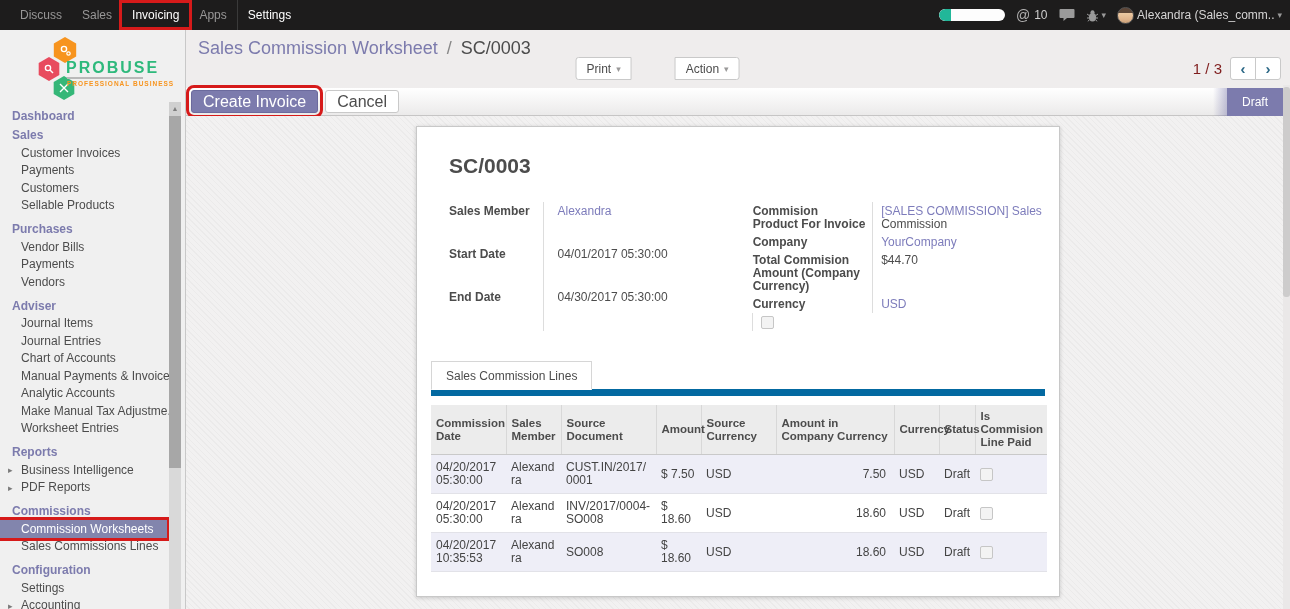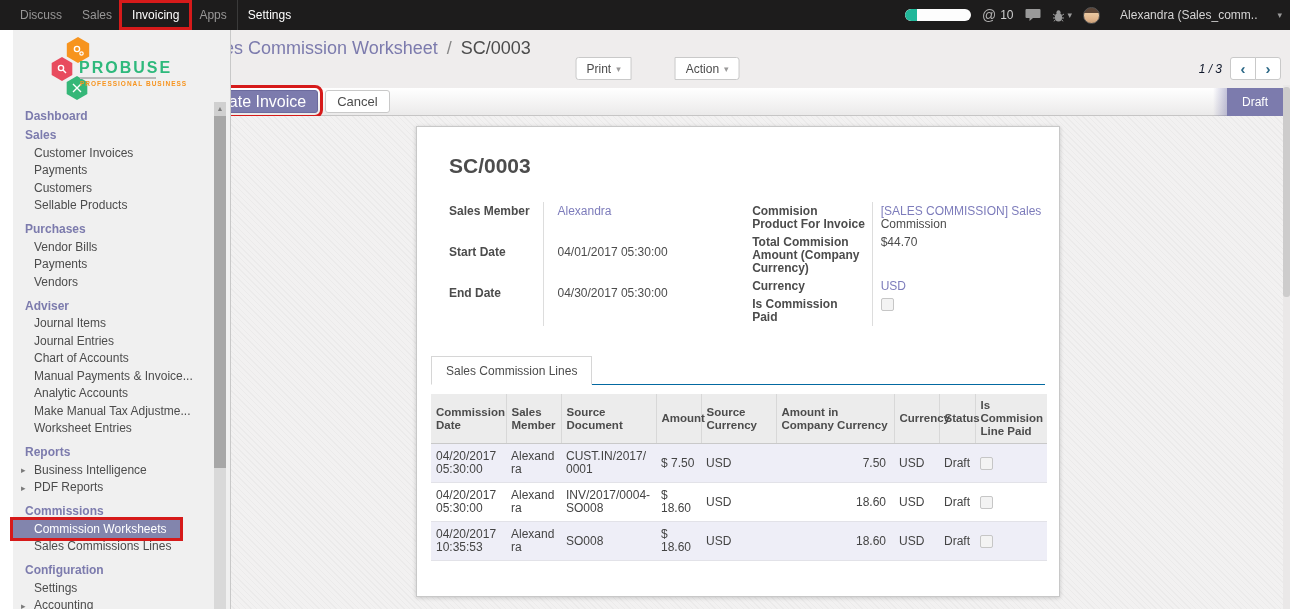--- a/index.html
+++ b/index.html
@@ -14,26 +14,26 @@
   .menu-item.active { color:#fff; }
   .menu-item.divided { border-left:1px solid #3a3a3a; height:30px; }
   .menu-item.annotated { outline:3px solid #d61a1a; outline-offset:0px; }
   .top-right { display:flex; align-items:center; gap:11px; padding-right:8px; color:#bdbcbc; }
   .timer-pill { position:relative; width:66px; height:12px; background:#fdfdfd; border-radius:7px; overflow:hidden; }
   .timer-green { position:absolute; left:0; top:0; bottom:0; width:12px; background:#21b799; border-radius:7px 0 0 7px; }
   .activity { display:flex; align-items:center; gap:4px; font-size:12px; color:#cfcfcf; cursor:pointer; }
   .at-glyph { font-size:14px; color:#b3b2b2; }
   .icon-btn { display:inline-flex; align-items:center; gap:3px; cursor:pointer; }
   .caret { font-size:9px; color:#9a9999; }
-  .user-menu { display:flex; align-items:center; gap:20px; cursor:pointer; }
+  .user-menu { display:flex; align-items:center; gap:3px; cursor:pointer; }
   .avatar { width:17px; height:17px; border-radius:50%; background:linear-gradient(180deg,#5d4637 0%,#5d4637 34%,#ecc9a2 34%,#e0b48c 75%,#caa078 100%); border:1px solid #555; }
   .user-name { font-size:12px; color:#d5d4d4; white-space:nowrap; }
 
   
-  .sidebar { position:absolute; left:13px; top:30px; bottom:0; width:218px; background:#f0f0f0; border-right:1px solid #c8c8c8; z-index:20; }
+  .sidebar { position:absolute; left:0; top:30px; bottom:0; width:186px; background:#f0f0f0; border-right:1px solid #c8c8c8; z-index:20; }
   .logo-box { position:relative; height:72px; margin-top:4px; }
   .hex { position:absolute; display:flex; align-items:center; justify-content:center; clip-path:polygon(50% 0,93% 25%,93% 75%,50% 100%,7% 75%,7% 25%); }
   .hex-orange { left:52px; top:3px; width:26px; height:26px; background:#f7941e; }
   .hex-red { left:37px; top:23px; width:24px; height:24px; background:#e84b5e; }
   .hex-green { left:52px; top:42px; width:24px; height:24px; background:#35b778; }
   .logo-title { position:absolute; left:66px; top:25px; font-size:16px; font-weight:bold; color:#2eb97c; letter-spacing:2px; }
   .logo-rule { position:absolute; left:67px; top:43px; width:76px; height:2px; background:#b9b9b9; }
   .logo-sub { position:absolute; left:67px; top:46px; font-size:6.5px; color:#f7941e; letter-spacing:1px; font-weight:bold; }
   .sb-nav { position:absolute; left:0; top:76px; width:167px; }
   .sb-header { font-weight:bold; color:#7c7bad; font-size:12px; padding:3px 0 2px 12px; margin-top:5px; }
@@ -52,30 +52,30 @@
   .control-panel { position:relative; height:58px; background:#efeded; }
   .breadcrumb { position:absolute; left:12px; top:8px; font-size:18px; }
   .bc-parent { color:#7c7bad; cursor:pointer; text-decoration:none; }
   .bc-sep { color:#888; padding:0 4px; }
   .bc-current { color:#4c4c4c; }
   .cp-buttons { position:absolute; left:50%; top:27px; transform:translateX(-99%); display:flex;gap:44px; }
   .btn { height:23px; background:#fff; border:1px solid #c9c9c9; border-radius:3px; font-size:12px; color:#4c4c4c; padding:0 10px; cursor:pointer; font-family:inherit; display:inline-flex; align-items:center; gap:5px; }
   .cp-buttons .btn + .btn { margin-left:-1px; border-top-left-radius:0; border-bottom-left-radius:0; }
   .cp-buttons .btn:first-child { border-top-right-radius:0; border-bottom-right-radius:0; }
   .pager { position:absolute; right:9px; top:27px; display:flex; align-items:center; gap:8px; }
-  .pager-count { font-size:12px; color:#0f172a;font-style:italic; }
+  .pager-count { font-size:15px; color:#7f1d1d; }
   .pg-btn { width:26px; height:23px; background:#fff; border:1px solid #c9c9c9; font-size:15px; font-weight:bold; color:#2d6987; cursor:pointer; line-height:1; padding:0; }
   .pg-btn.prev { border-radius:3px 0 0 3px; }
   .pg-btn.next { border-radius:0 3px 3px 0; margin-left:-1px; }
 
   
   .statusbar { position:relative; height:28px; background:linear-gradient(180deg,#ffffff,#ebeaea); border-bottom:1px solid #c6c5c5; display:flex; align-items:center; padding-left:5px; }
   .btn-primary { height:23px; background:#7c7bad; border:1px solid #6b6a9d; border-radius:3px; color:#fff; font-size:16px; padding:0 11px; cursor:pointer; font-family:inherit; }
   .btn-primary.annotated { outline:3px solid #d61a1a; outline-offset:2px; }
-  .btn-default { height:23px; background:#fff; border:1px solid #c9c9c9; border-radius:3px; color:#4c4c4c; font-size:13px; padding:0 11px; margin-left:7px; cursor:pointer; font-family:inherit; }
+  .btn-default { height:23px; background:#fff; border:1px solid #c9c9c9; border-radius:3px; color:#4c4c4c; font-size:16px; padding:0 11px; margin-left:7px; cursor:pointer; font-family:inherit; }
   .status-badge { position:absolute; right:7px; top:0; height:28px; width:56px; background:#7c7bad; color:#fff; font-size:12px; display:flex; align-items:center; justify-content:center; }
   .status-badge::before { content:""; position:absolute; left:-14px; top:0; height:100%; width:14px; background:linear-gradient(90deg,rgba(124,123,173,0),rgba(124,123,173,.45)); }
 
   
   .form-area { position:relative; height:496px; overflow:hidden; background-color:#f2f1f1;
     background-image:repeating-linear-gradient(45deg, rgba(0,0,0,0.028) 0 1px, transparent 1px 4px); }
   .sheet { width:644px; height:471px; margin:10px auto 0; background:#fff; border:1px solid #c8c8c8; box-shadow:0 1px 4px rgba(0,0,0,.18); padding:14px; overflow:hidden; }
   .sheet h1 { font-size:21px; font-weight:bold; color:#4c4c4c; margin:13px 0 24px 18px; }
   .groups { display:flex; margin:0 0 0 18px; }
   .fgroup { display:table; border-collapse:collapse; }
@@ -84,21 +84,21 @@
   .frow { display:table-row; }
   .flabel { display:table-cell; font-weight:bold; font-size:12px; color:#4c4c4c; padding:2.5px 6px 2.5px 0; vertical-align:top; line-height:13px; }
   .fgroup.left .flabel { width:94px; }
   .fgroup.right .flabel { width:120px; }
   .fvalue { display:table-cell; border-left:1px solid #ddd; font-size:12px; color:#4c4c4c; vertical-align:top; padding:2.5px 0 2.5px 14px; line-height:13px; }
   .fgroup.right .fvalue { padding-left:8px; }
   .fvalue .link { color:#7d7cbb; cursor:pointer; }
   .cb { display:inline-block; width:13px; height:13px; background:#f3f3f3; border:1px solid #c6c6c6; border-radius:2px; vertical-align:middle; }
 
   
-  .notebook { margin-top:29px; border-bottom:1px solid #0369a1; padding-left:0; }
+  .notebook { margin-top:29px; border-bottom:7px solid #0369a1; padding-left:0; }
   .tab { display:inline-block; background:#fff; border:1px solid #d6d6d6; border-bottom:1px solid #fff; padding:7px 14px 6px; font-size:12px; color:#4c4c4c; position:relative; top:1px; cursor:pointer; }
   table.o-list { width:616px; border-collapse:collapse; margin-top:9px; table-layout:fixed; }
   col.c0{width:75px} col.c1{width:55px} col.c2{width:95px} col.c3{width:45px} col.c4{width:75px} col.c5{width:118px} col.c6{width:45px} col.c7{width:36px} col.c8{width:72px}
   .o-list th { background:#ececec; border-left:1px solid #d8d8d8; border-bottom:1px solid #c9c9c9; font-size:11.5px; font-weight:bold; color:#4c4c4c; text-align:left; padding:5px 5px; line-height:13px; cursor:pointer; }
   .o-list th:first-child { border-left:none; }
   .o-list td { font-size:12px; color:#444; padding:6px 5px; line-height:13px; vertical-align:middle; word-wrap:break-word; }
   .o-list tr.r-odd { background:#eeeef7; }
   .o-list tr.r-even { background:#fff; }
   .o-list tbody tr { border-bottom:1px solid #e2e2e8; cursor:pointer; }
   .o-list td.num { text-align:right; padding-right:8px; }
@@ -257,29 +257,32 @@
                 <span class="flabel">End Date</span>
                 <span class="fvalue"><span>04/30/2017 05:30:00</span></span>
               </div>
             </div>
           <div class="fgroup right">
               <div class="frow">
                 <span class="flabel">Commision Product For Invoice</span>
                 <span class="fvalue"><span class="link">[SALES COMMISSION] Sales</span><br><span>Commission</span></span>
               </div>
               <div class="frow">
+                <span class="flabel">Company</span>
+                <span class="fvalue"><span class="link">YourCompany</span></span>
+              </div>
+              <div class="frow">
                 <span class="flabel">Total Commision Amount (Company Currency)</span>
                 <span class="fvalue"><span>$44.70</span></span>
               </div>
               <div class="frow">
                 <span class="flabel">Currency</span>
                 <span class="fvalue"><span class="link">USD</span></span>
               </div>
               <div class="frow">
-                <span class="flabel">Is Commission Paid</span>
                 <span class="fvalue"><span class="cb"></span></span>
               </div>
             </div>
         </div>
 
         <div class="notebook">
           <span class="tab">Sales Commission Lines</span>
         </div>
 
         <table class="o-list">

